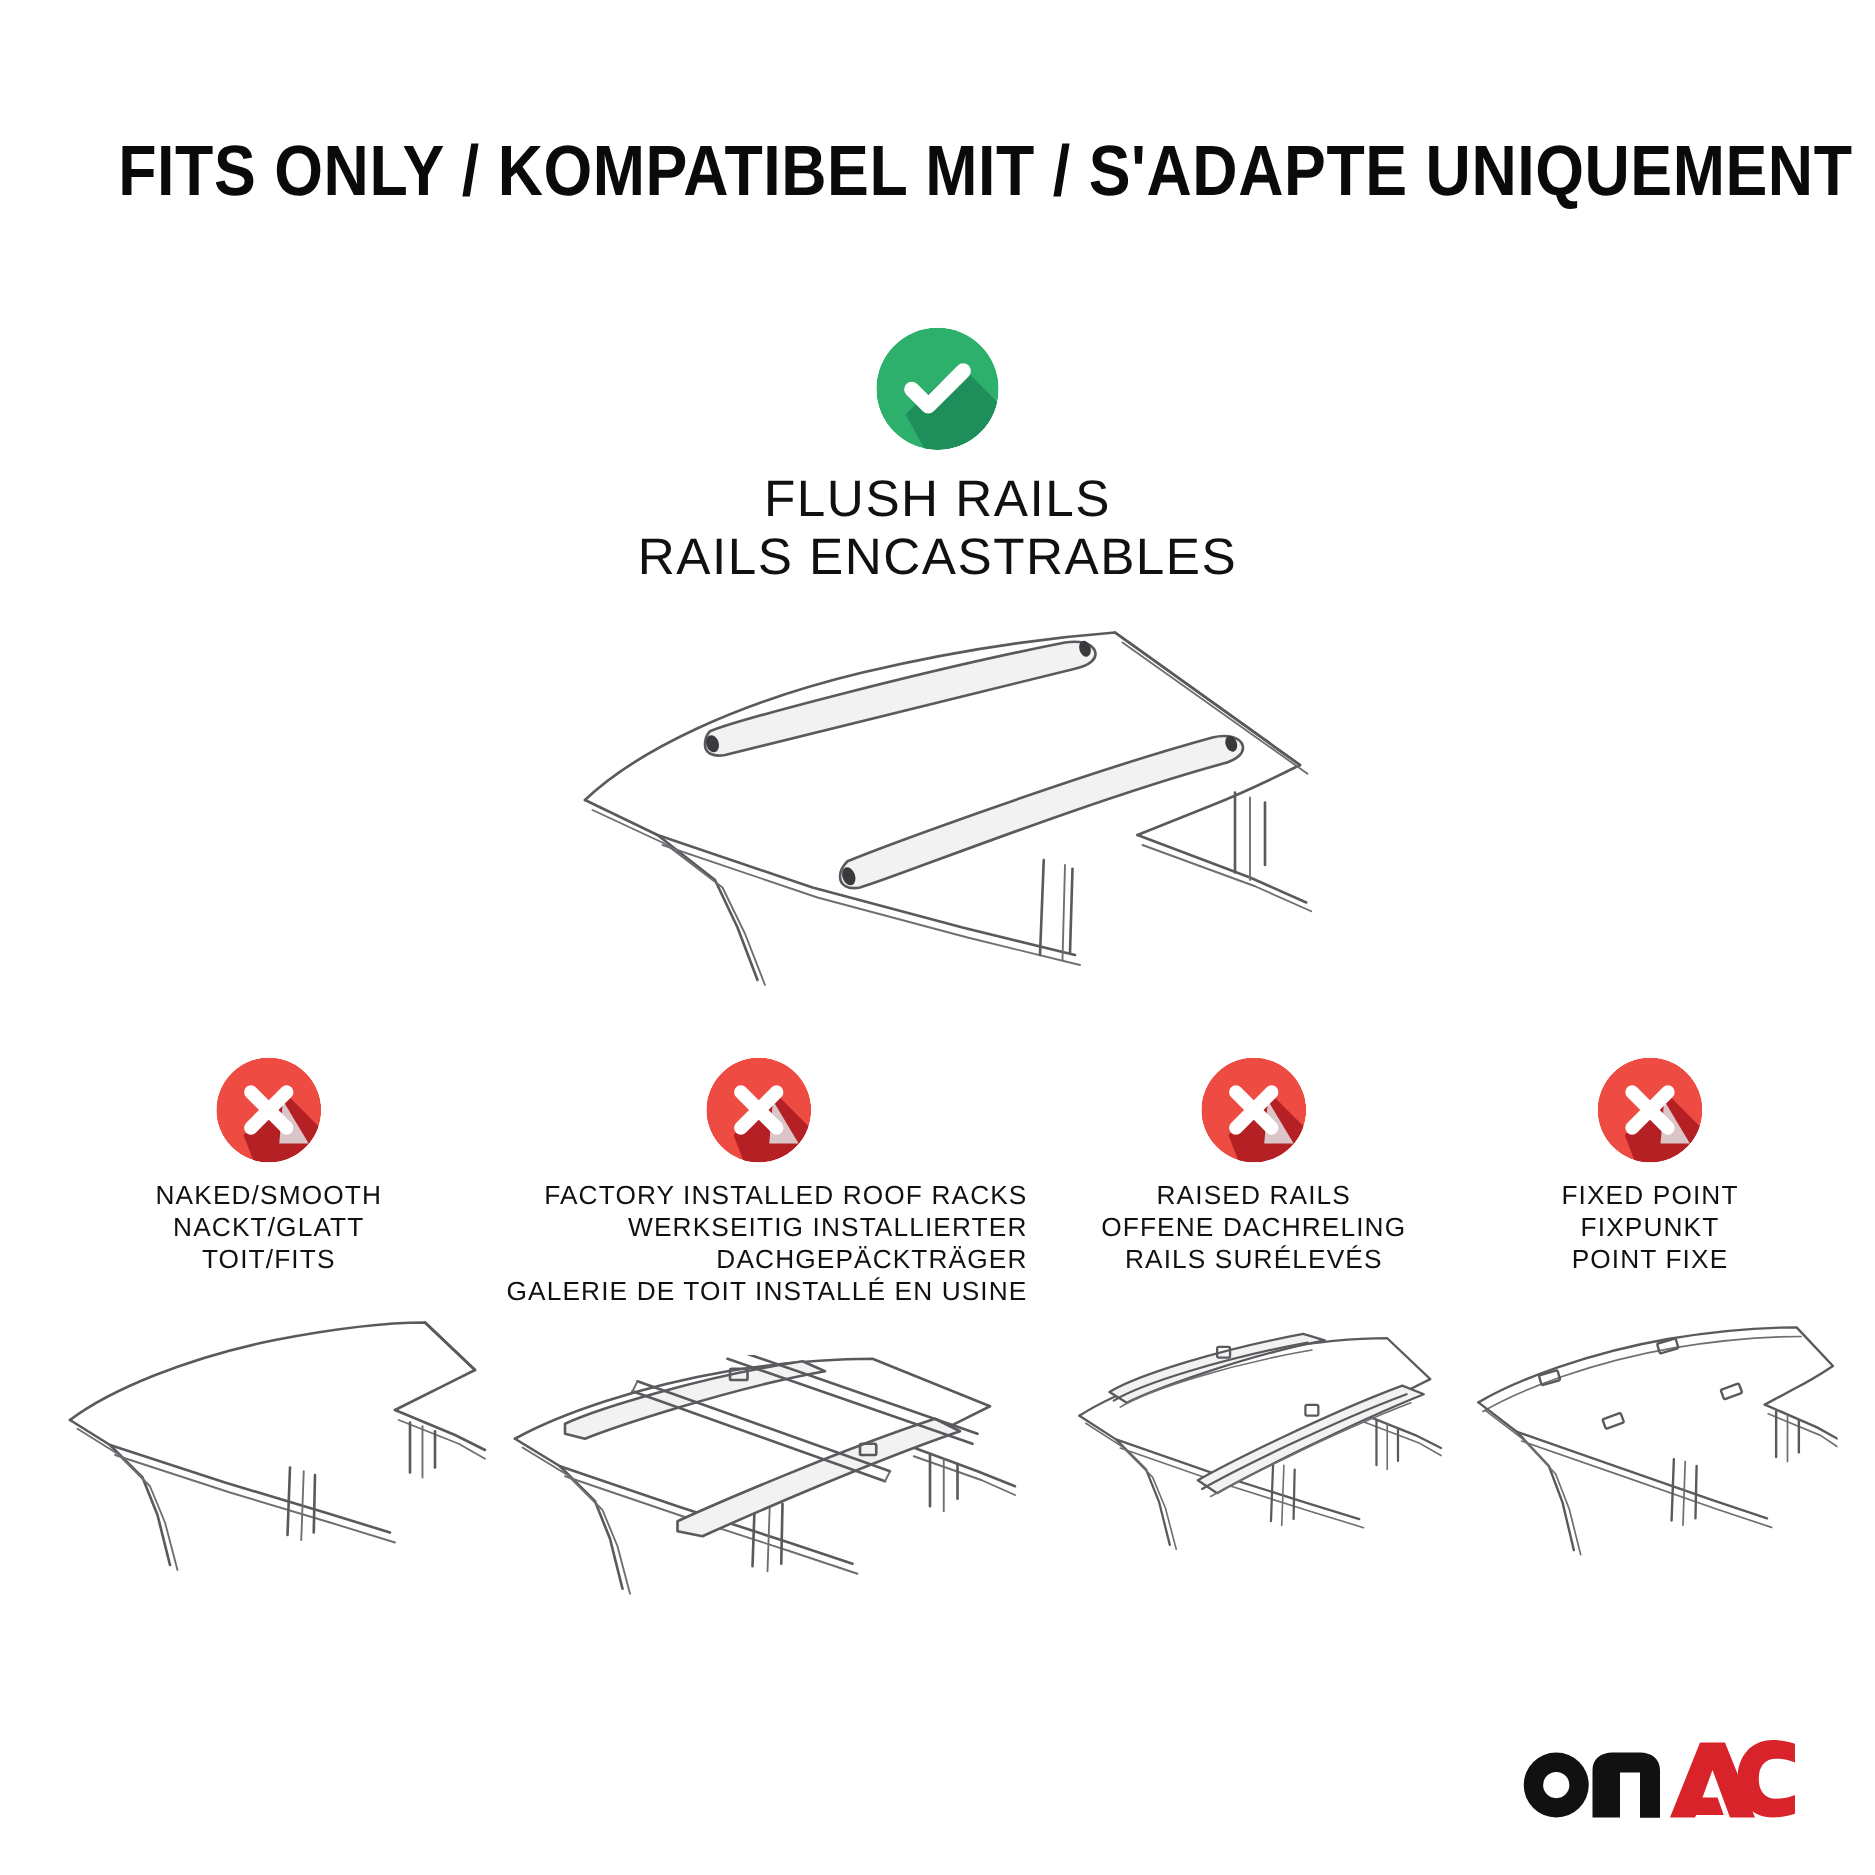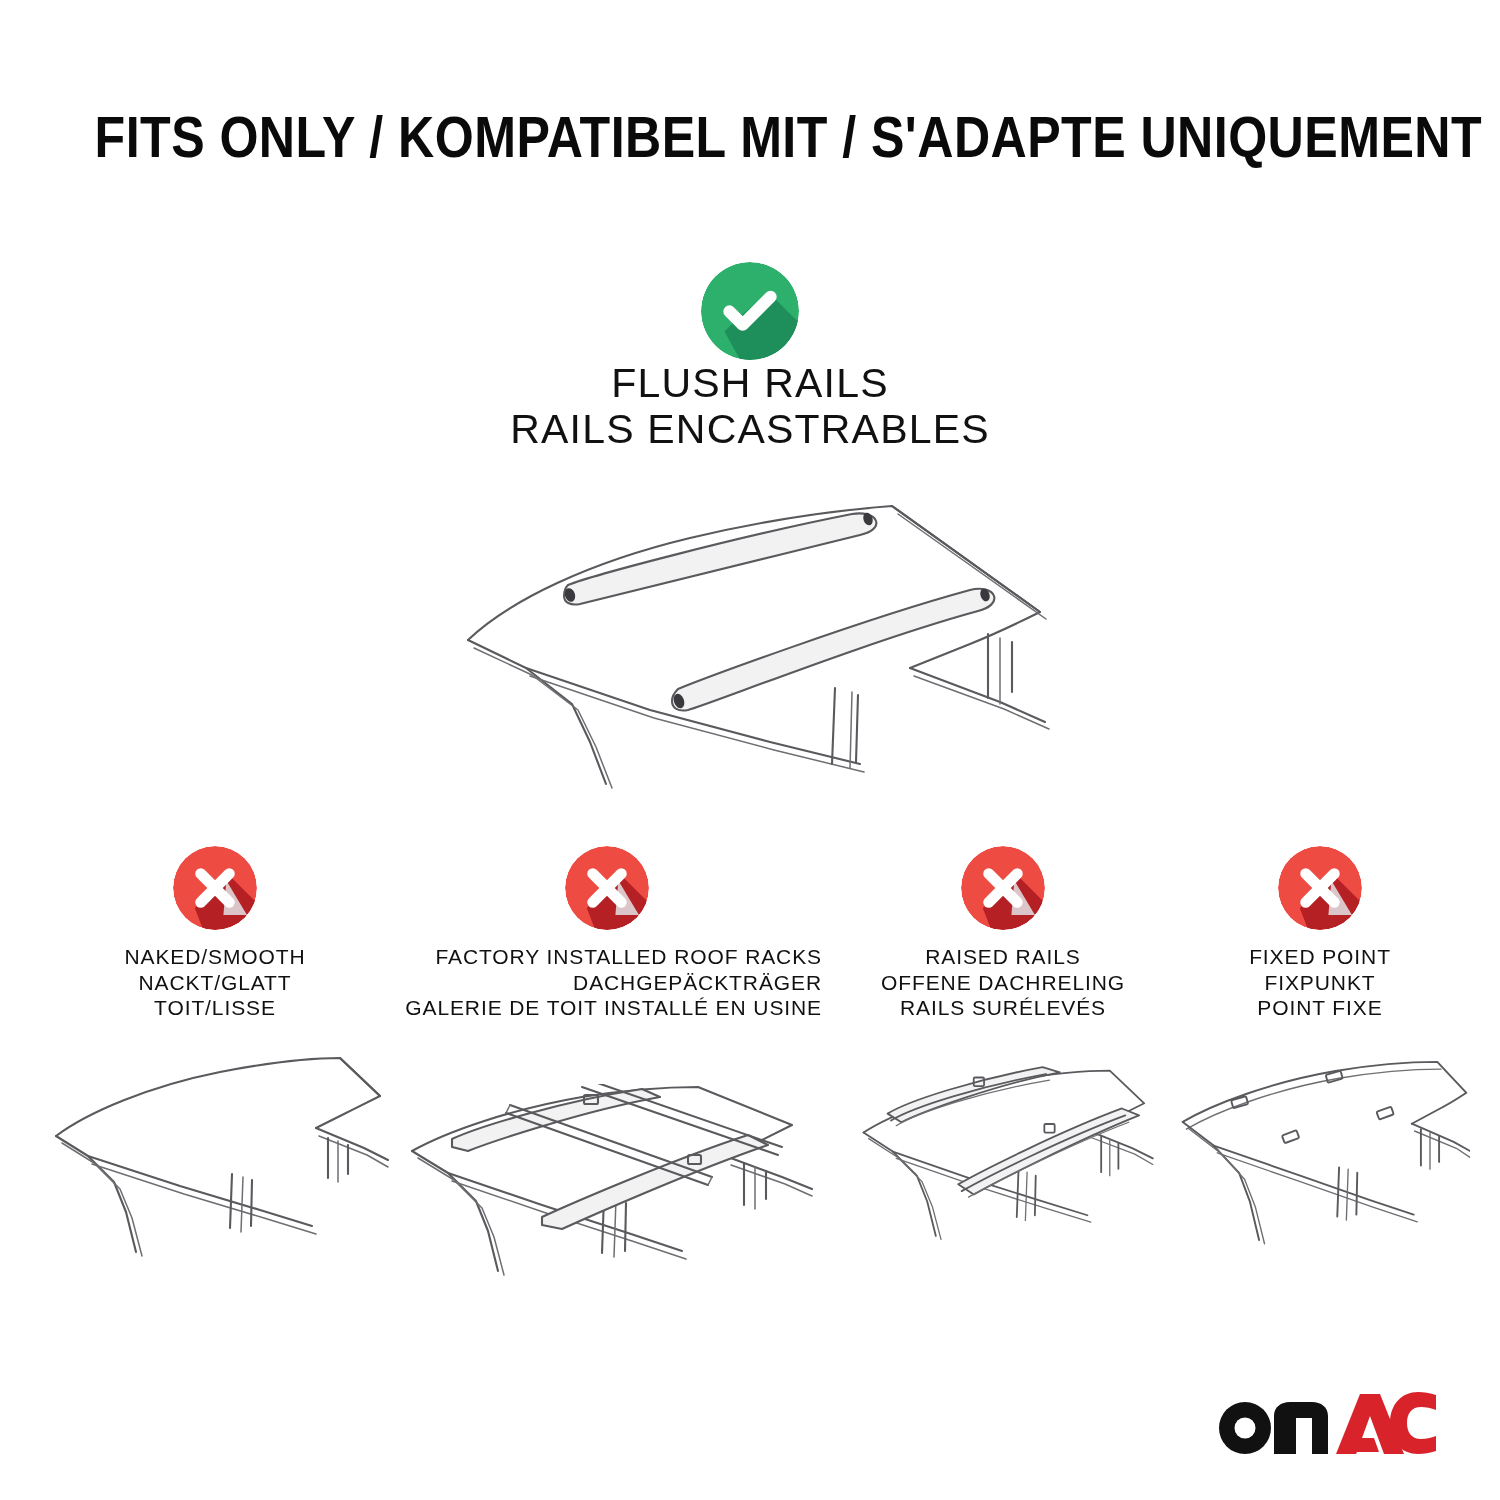--- a/index.html
+++ b/index.html
@@ -54,21 +54,21 @@
     top: 262px;
     width: 1500px;
     text-align: center;
   }
   .ok-badge {
     width: 98px;
     height: 98px;
     margin: 0 auto;
   }
   .ok-lines {
-    margin-top: 0;
+    margin-top: 16px;
     font-size: 41px;
     line-height: 1.13;
     font-weight: 300;
     letter-spacing: 1.2px;
     color: #111111;
   }
   .ok-lines div { white-space: nowrap; }
 
   
   .hero-illu {
@@ -219,21 +219,21 @@
             <g stroke="#FFFFFF" stroke-width="13" stroke-linecap="round">
               <line x1="33" y1="33" x2="67" y2="67"></line>
               <line x1="67" y1="33" x2="33" y2="67"></line>
             </g>
           </g>
         </svg>
       </div>
       <div class="no-lines">
         <div>NAKED/SMOOTH</div>
         <div>NACKT/GLATT</div>
-        <div>TOIT/LISSE</div>
+        <div>TOIT/FITS</div>
       </div>
       <div class="no-illu">
         <svg viewBox="0 0 350 210" width="100%" height="100%" aria-hidden="true">
           <path class="svg-line" d="M16,80 C48,56 110,30 180,16 C232,6 272,2 300,2 L340,40 C340,40 320,50 304,58 L276,72"></path>
           <path class="svg-line" d="M16,80 L48,100 L74,126 L86,156 L96,196"></path>
           <path class="svg-line-thin" d="M22,87 L54,107 L80,133 L92,162 L102,200"></path>
           <path class="svg-line" d="M48,100 L140,130 L220,154 L272,170"></path>
           <path class="svg-line-thin" d="M52,108 L144,138 L224,162 L276,178"></path>
           <path class="svg-line" d="M276,72 L324,92 L348,104"></path>
           <path class="svg-line-thin" d="M279,80 L327,99 L348,111"></path>
@@ -262,20 +262,21 @@
             <path d="M63.5,41 L88,82 L60,82 Z" fill="#E2E3E5" opacity="0.85"></path>
             <g stroke="#FFFFFF" stroke-width="13" stroke-linecap="round">
               <line x1="33" y1="33" x2="67" y2="67"></line>
               <line x1="67" y1="33" x2="33" y2="67"></line>
             </g>
           </g>
         </svg>
       </div>
       <div class="no-lines">
         <div>FACTORY INSTALLED ROOF RACKS</div>
+        <div>WERKSEITIG INSTALLIERTER</div>
         <div>DACHGEPÄCKTRÄGER</div>
         <div>GALERIE DE TOIT INSTALLÉ EN USINE</div>
       </div>
       <div class="no-illu" style="top:238px;">
         <svg viewBox="0 0 430 200" width="100%" height="100%" aria-hidden="true">
 
           <path class="svg-line" d="M20,62 C56,42 120,20 190,8 C240,0 280,-2 306,-2 L400,36 C400,36 380,46 364,54 L336,68"></path>
           <path class="svg-line" d="M20,62 L56,84 L84,112 L96,142 L106,182"></path>
           <path class="svg-line-thin" d="M26,69 L62,91 L90,119 L102,148 L112,186"></path>
           <path class="svg-line" d="M56,84 L150,116 L236,144 L290,162"></path>

